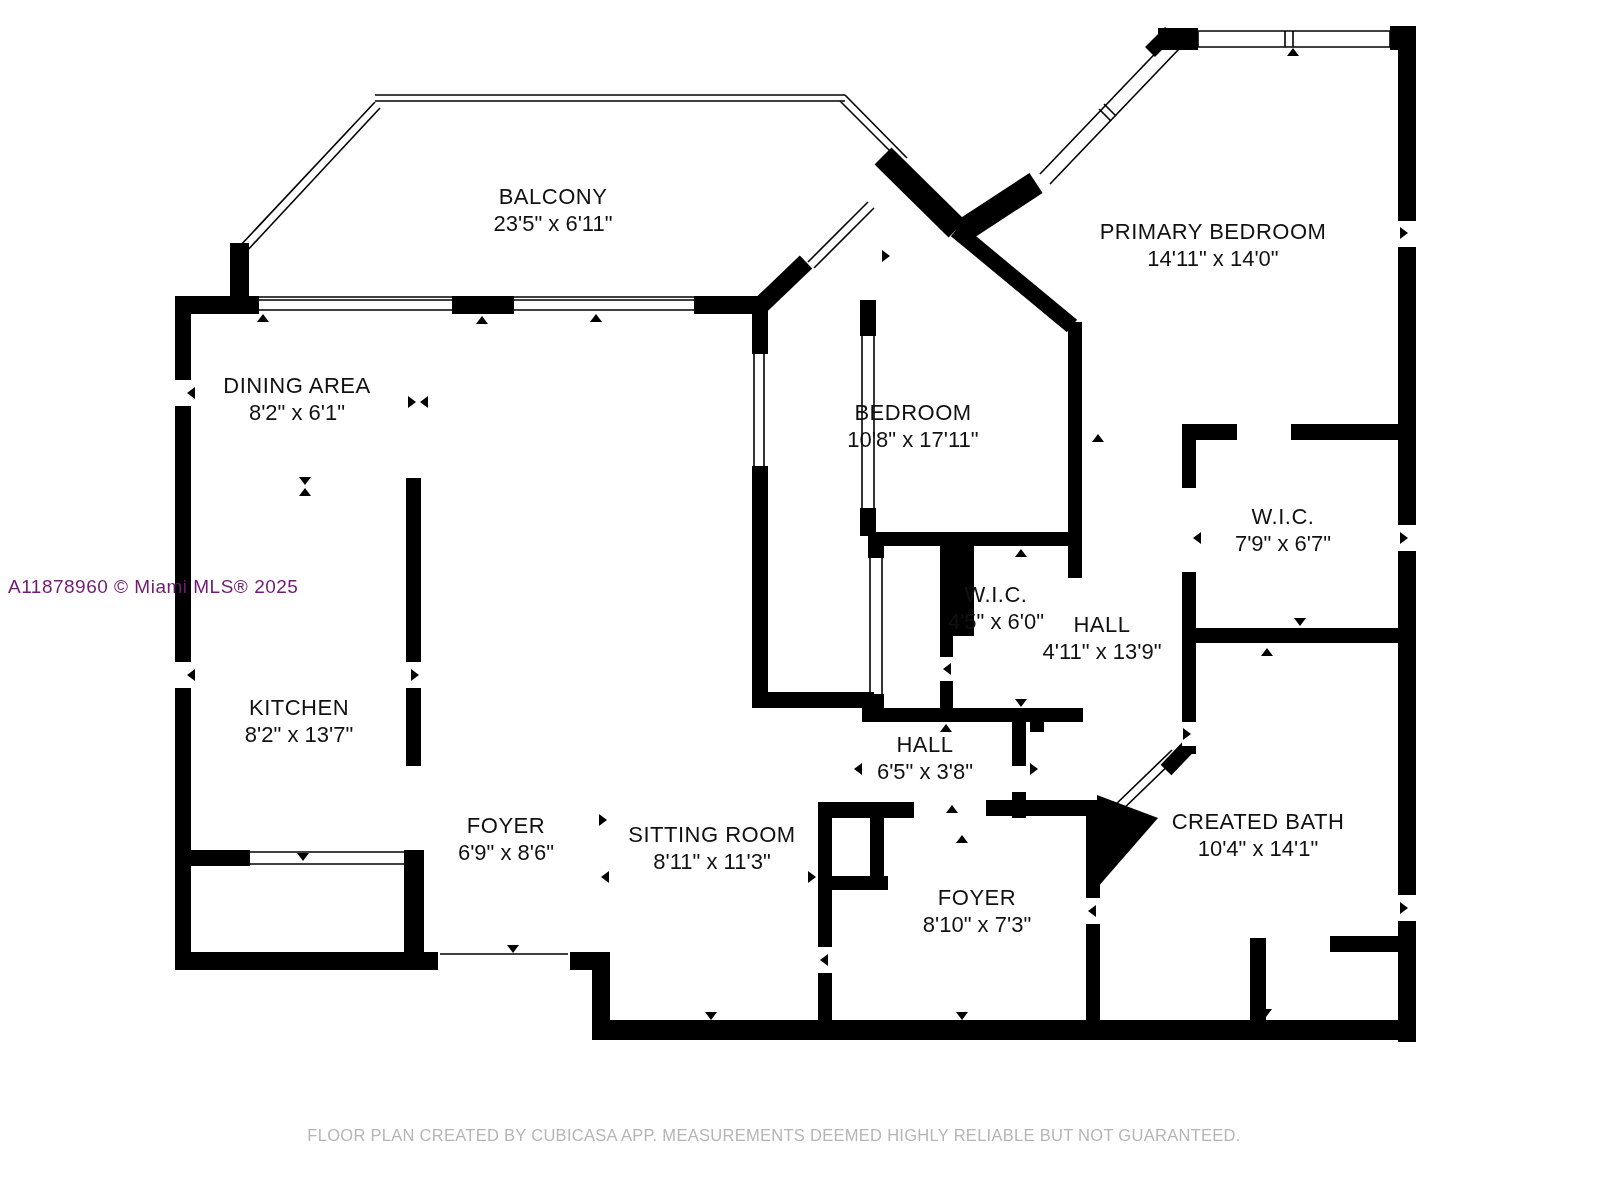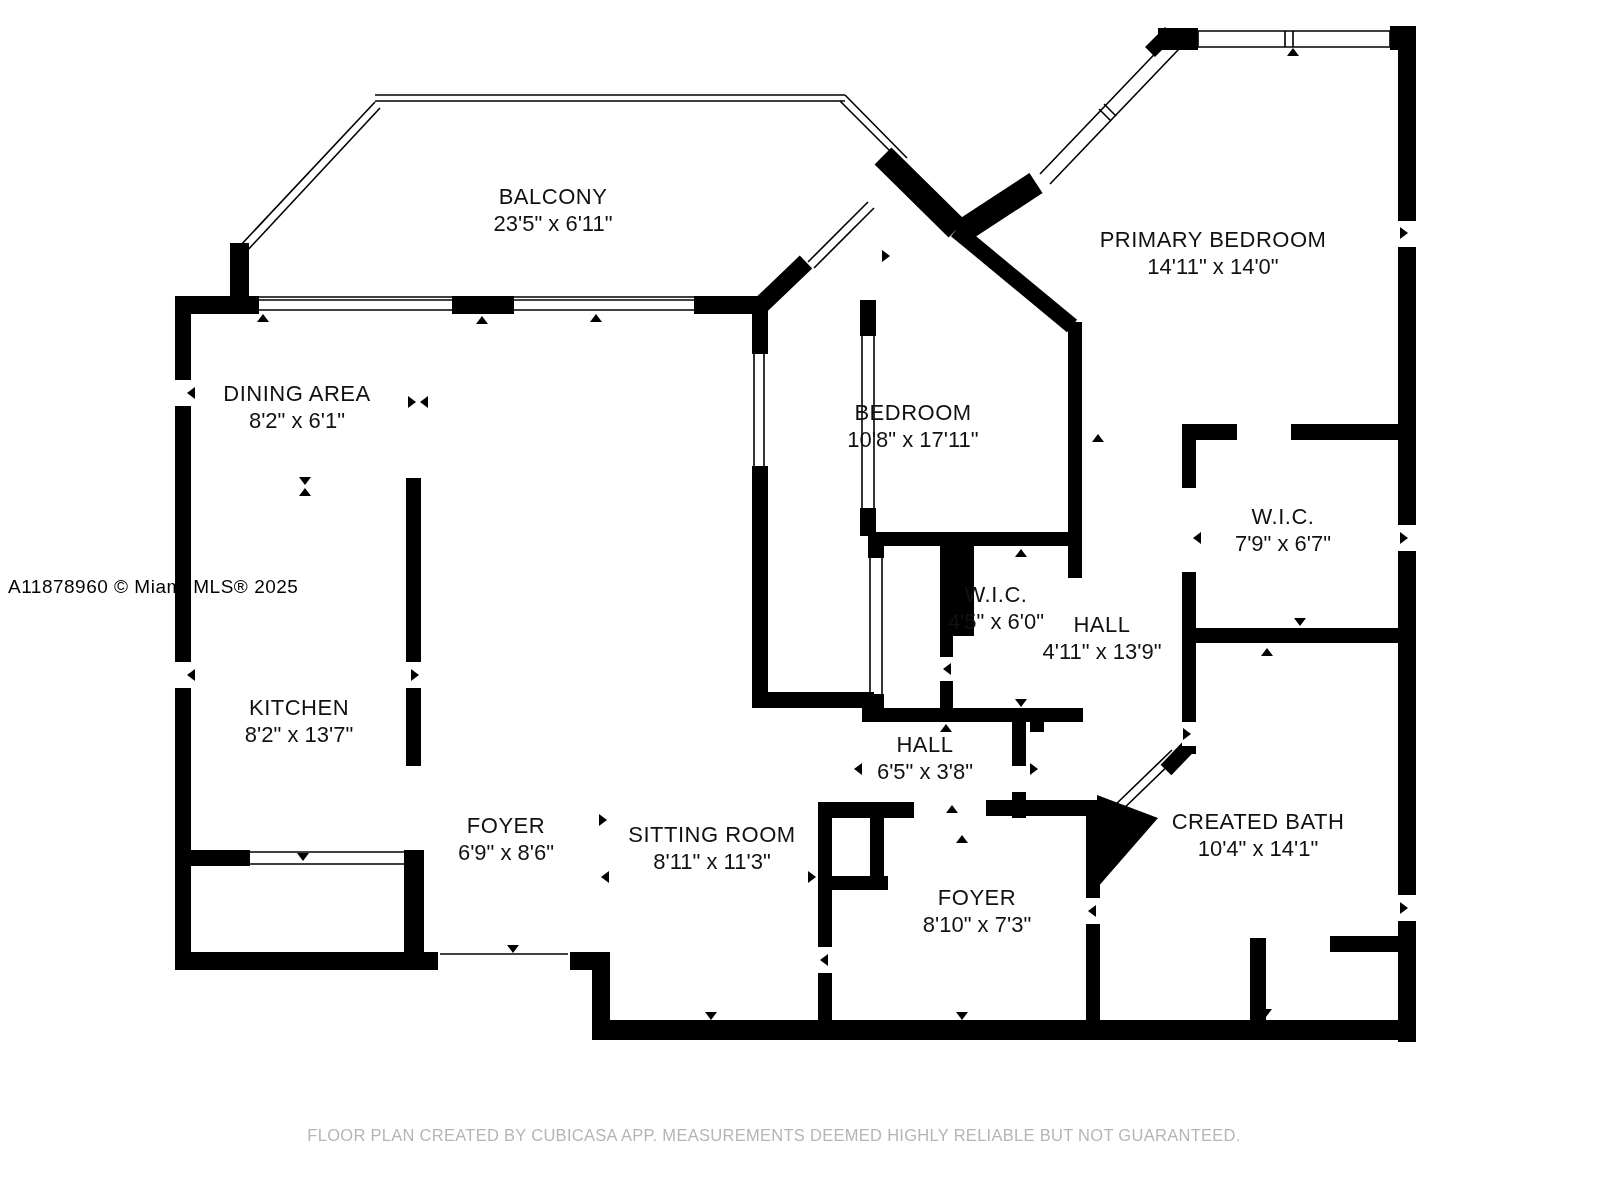--- a/index.html
+++ b/index.html
@@ -2,21 +2,21 @@
 <html><head>
 <meta charset="utf-8">
 <style>
   html,body{margin:0;padding:0;background:#ffffff;}
   #stage{position:relative;width:1548px;height:1200px;background:#ffffff;overflow:hidden;
          font-family:"Liberation Sans","DejaVu Sans",sans-serif;}
   #plan-svg{position:absolute;left:0;top:0;}
   .room-label{position:absolute;transform:translateX(-50%);text-align:center;color:#111;
               font-size:22px;line-height:27px;white-space:nowrap;}
   .room-label .rname{letter-spacing:.5px;}
-  .watermark{position:absolute;left:8px;top:576px;font-size:19px;color:#000000;
+  .watermark{position:absolute;left:8px;top:576px;font-size:19px;color:#701a75;
              letter-spacing:.5px;white-space:nowrap;}
   .footer-note{position:absolute;left:50%;top:1126px;transform:translateX(-50%) scaleX(.97);
                transform-origin:center;font-size:17px;color:#b5b5b5;letter-spacing:.3px;white-space:nowrap;}
 </style>
 </head>
 <body>
 
 <div id="stage">
 
 <svg id="plan-svg" width="1600" height="1200" viewBox="0 0 1600 1200">
@@ -201,25 +201,25 @@
         <polygon points="599,814 599,826 607,820"></polygon>
         <polygon points="1030,763 1030,775 1038,769"></polygon>
         <polygon points="808,871 808,883 816,877"></polygon>
       </g>
 </svg>
 
   <div class="room-label" style="left:553px;top:183px">
     <div class="rname">BALCONY</div>
     <div class="rdims">23'5" x 6'11"</div>
   </div>
-  <div class="room-label" style="left:1213px;top:226px">
+  <div class="room-label" style="left:1213px;top:218px">
     <div class="rname">PRIMARY BEDROOM</div>
     <div class="rdims">14'11" x 14'0"</div>
   </div>
-  <div class="room-label" style="left:297px;top:380px">
+  <div class="room-label" style="left:297px;top:372px">
     <div class="rname">DINING AREA</div>
     <div class="rdims">8'2" x 6'1"</div>
   </div>
   <div class="room-label" style="left:913px;top:399px">
     <div class="rname">BEDROOM</div>
     <div class="rdims">10'8" x 17'11"</div>
   </div>
   <div class="room-label" style="left:1283px;top:503px">
     <div class="rname">W.I.C.</div>
     <div class="rdims">7'9" x 6'7"</div>

